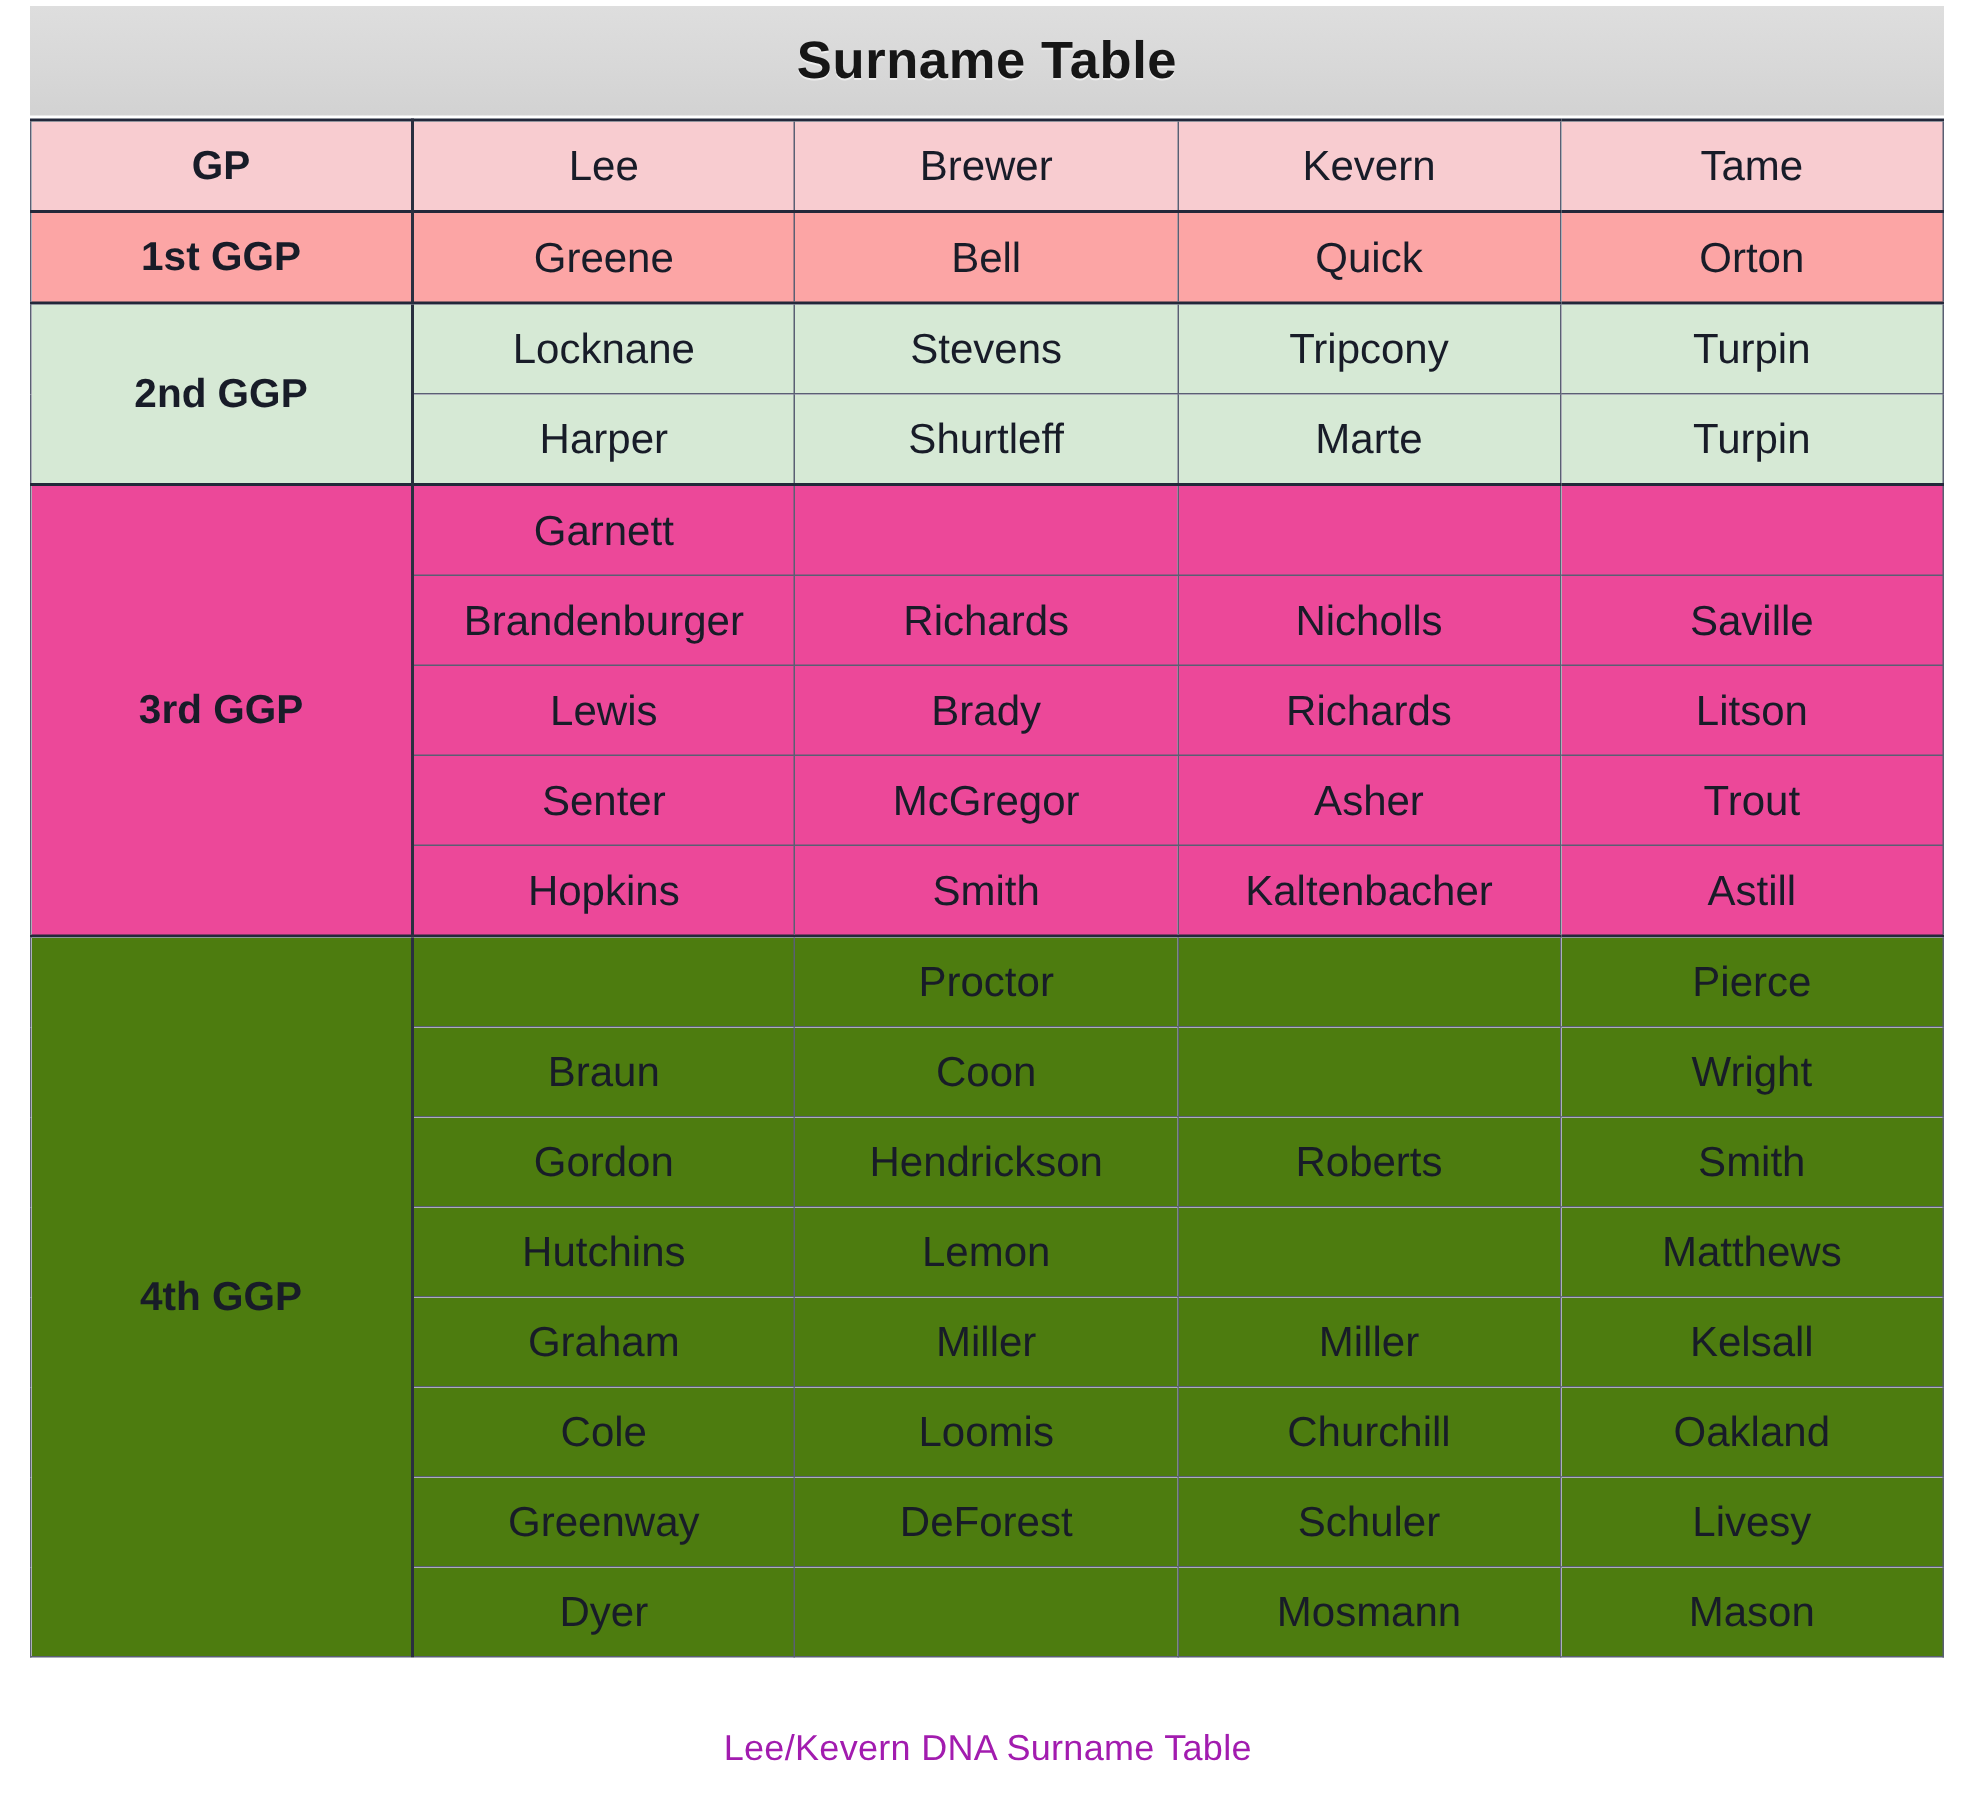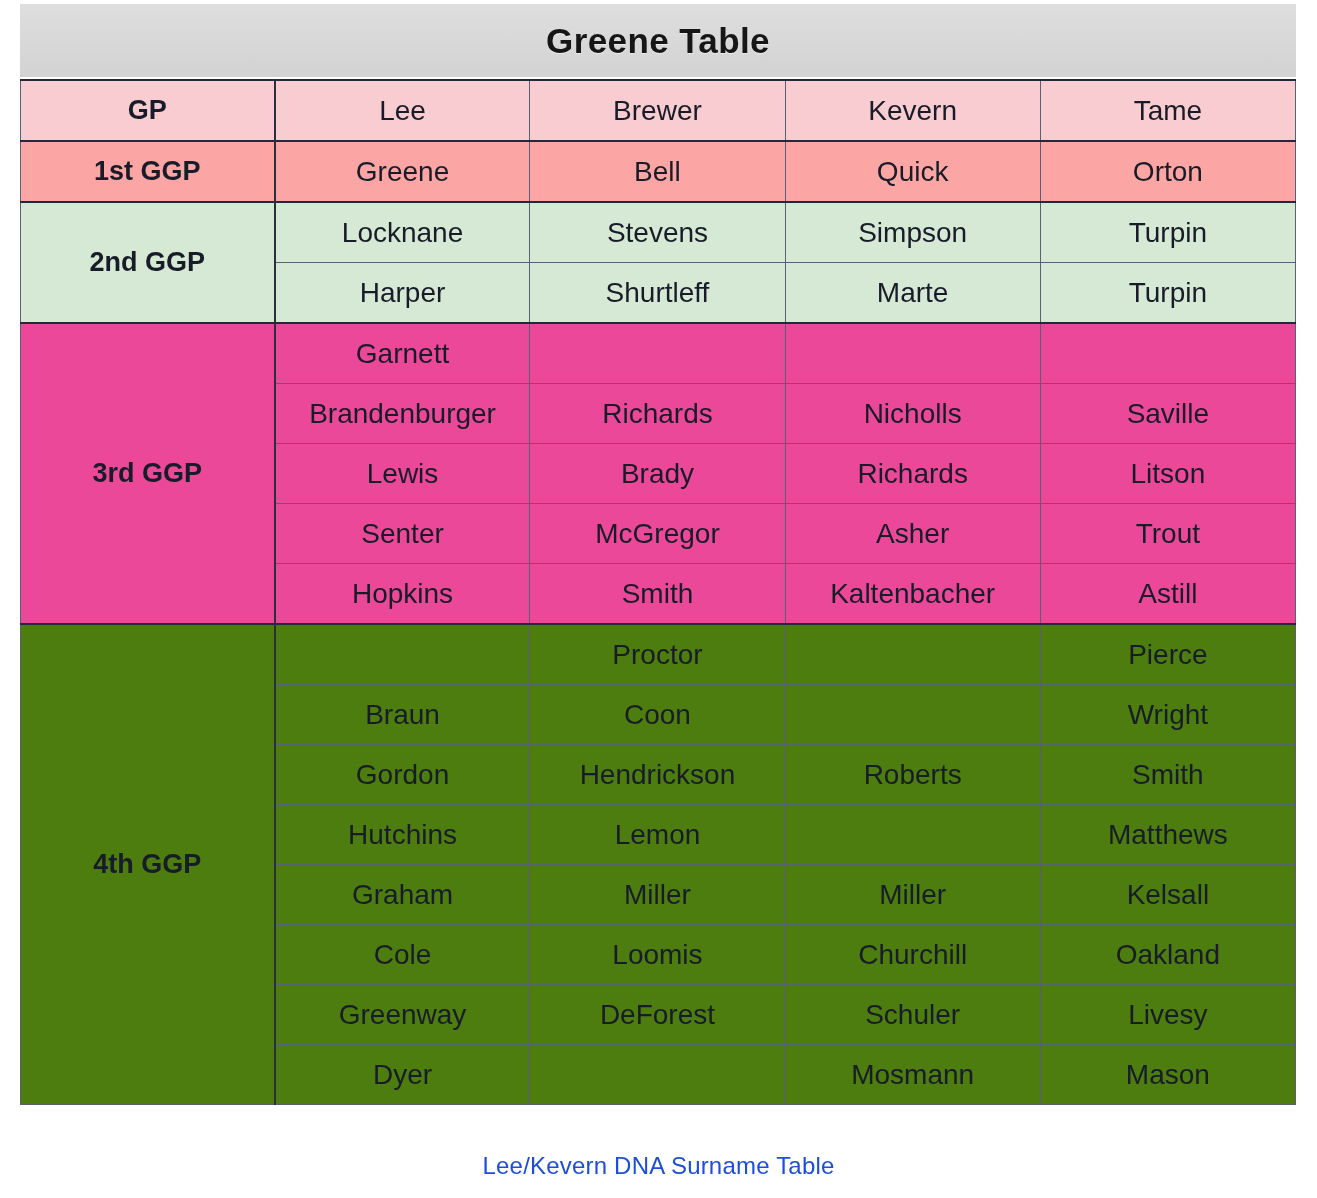--- a/index.html
+++ b/index.html
@@ -91,31 +91,31 @@
   #surname-table td::after { content: ""; }
 
   
   #caption {
     position: absolute;
     left: 0;
     top: 1152px;
     width: 1317px;
     text-align: center;
     font-size: 24px;
-    color: #1d4ed8;
+    color: #a21caf;
     letter-spacing: 0.2px;
   }
 </style>
 </head>
 <body>
 
 <div id="page">
 
   <div id="title-bar">
-    <span class="title-text">Greene Table</span>
+    <span class="title-text">Surname Table</span>
   </div>
 
   <table id="surname-table">
     <colgroup>
       <col class="c-label">
       <col class="c-data">
       <col class="c-data">
       <col class="c-data">
       <col class="c-data">
     </colgroup>
@@ -131,21 +131,21 @@
           <td class="label bg-ggp1" rowspan="1">1st GGP</td>
           <td class="bg-ggp1">Greene</td>
           <td class="bg-ggp1">Bell</td>
           <td class="bg-ggp1">Quick</td>
           <td class="bg-ggp1">Orton</td>
         </tr>
         <tr class="band-start">
           <td class="label bg-ggp2" rowspan="2">2nd GGP</td>
           <td class="bg-ggp2">Locknane</td>
           <td class="bg-ggp2">Stevens</td>
-          <td class="bg-ggp2">Simpson</td>
+          <td class="bg-ggp2">Tripcony</td>
           <td class="bg-ggp2">Turpin</td>
         </tr>
         <tr>
           <td class="bg-ggp2">Harper</td>
           <td class="bg-ggp2">Shurtleff</td>
           <td class="bg-ggp2">Marte</td>
           <td class="bg-ggp2">Turpin</td>
         </tr>
         <tr class="band-start">
           <td class="label bg-ggp3" rowspan="5">3rd GGP</td>

